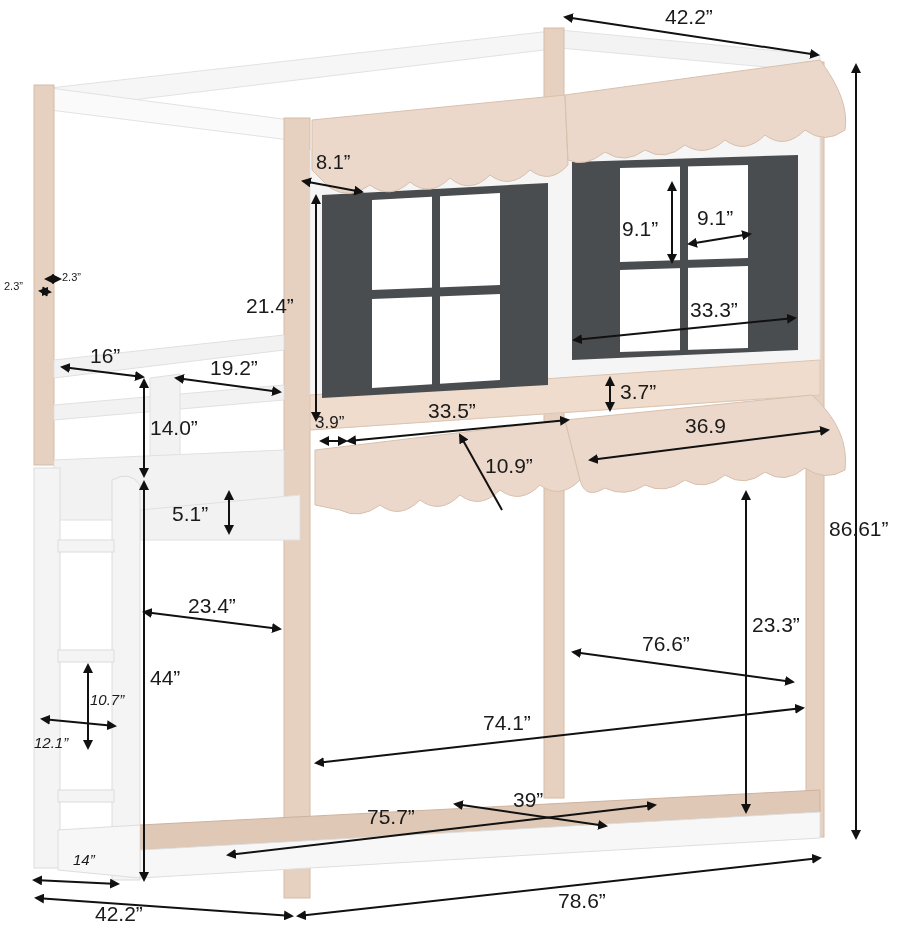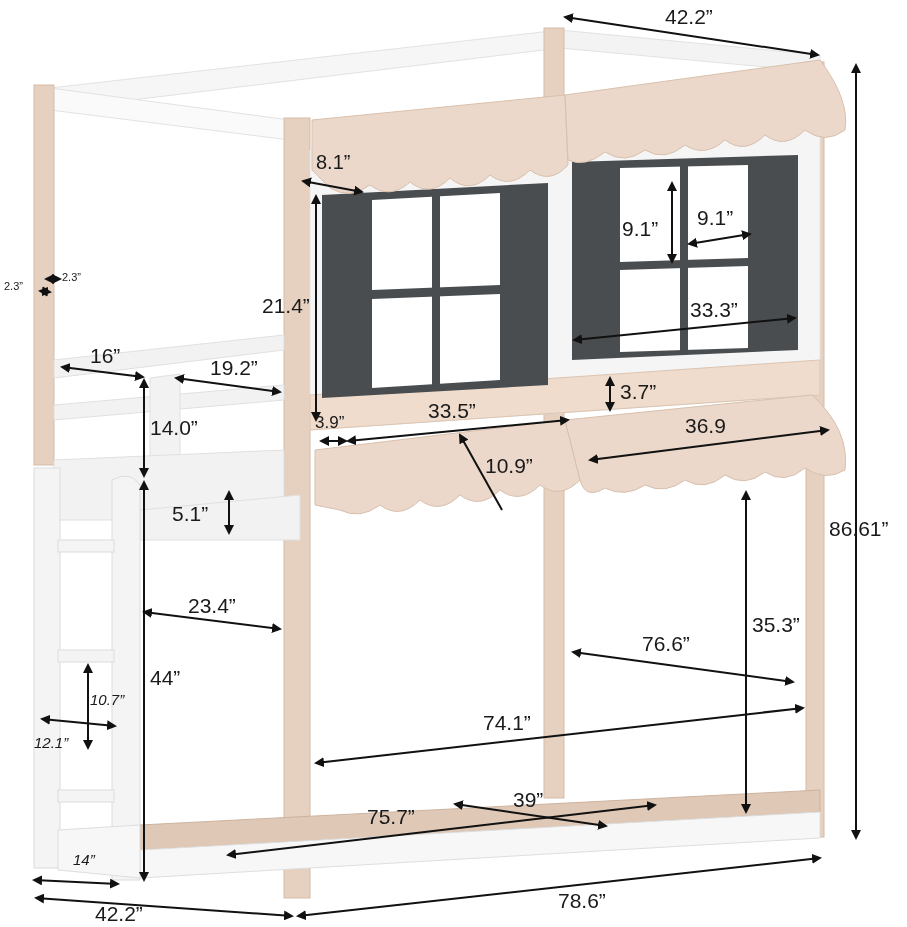--- a/index.html
+++ b/index.html
@@ -117,36 +117,36 @@
       <line x1="46" y1="279" x2="60" y2="279" stroke-width="1.2" marker-start="url(#ah)" marker-end="url(#ah)"></line>
     </g>
   </svg>
 
   
   <span class="lbl big" style="left:665px;top:6px;">42.2”</span>
   <span class="lbl big" style="left:829px;top:518px;">86.61”</span>
   <span class="lbl xs" style="left:4px;top:281px;">2.3”</span>
   <span class="lbl xs" style="left:62px;top:272px;">2.3”</span>
   <span class="lbl mid" style="left:316px;top:152px;">8.1”</span>
-  <span class="lbl big" style="left:262px;top:295px;">21.4”</span>
+  <span class="lbl big" style="left:246px;top:295px;">21.4”</span>
   <span class="lbl big" style="left:622px;top:218px;">9.1”</span>
   <span class="lbl big" style="left:697px;top:207px;">9.1”</span>
   <span class="lbl big" style="left:690px;top:299px;">33.3”</span>
   <span class="lbl big" style="left:620px;top:381px;">3.7”</span>
   <span class="lbl big" style="left:90px;top:345px;">16”</span>
   <span class="lbl big" style="left:210px;top:357px;">19.2”</span>
   <span class="lbl big" style="left:150px;top:417px;">14.0”</span>
   <span class="lbl xs" style="left:315px;top:414px;font-size:17px;">3.9”</span>
   <span class="lbl big" style="left:428px;top:400px;">33.5”</span>
   <span class="lbl big" style="left:685px;top:415px;">36.9</span>
   <span class="lbl big" style="left:485px;top:455px;">10.9”</span>
   <span class="lbl big" style="left:172px;top:503px;">5.1”</span>
   <span class="lbl big" style="left:188px;top:595px;">23.4”</span>
   <span class="lbl big" style="left:150px;top:667px;">44”</span>
-  <span class="lbl big" style="left:752px;top:614px;">35.3”</span>
+  <span class="lbl big" style="left:752px;top:614px;">23.3”</span>
   <span class="lbl big" style="left:642px;top:633px;">76.6”</span>
   <span class="lbl big" style="left:483px;top:712px;">74.1”</span>
   <span class="lbl sm" style="left:90px;top:692px;">10.7”</span>
   <span class="lbl sm" style="left:34px;top:735px;">12.1”</span>
   <span class="lbl big" style="left:513px;top:789px;">39”</span>
   <span class="lbl big" style="left:367px;top:806px;">75.7”</span>
   <span class="lbl sm" style="left:73px;top:852px;">14”</span>
   <span class="lbl big" style="left:95px;top:903px;">42.2”</span>
   <span class="lbl big" style="left:558px;top:890px;">78.6”</span>
 </div>

